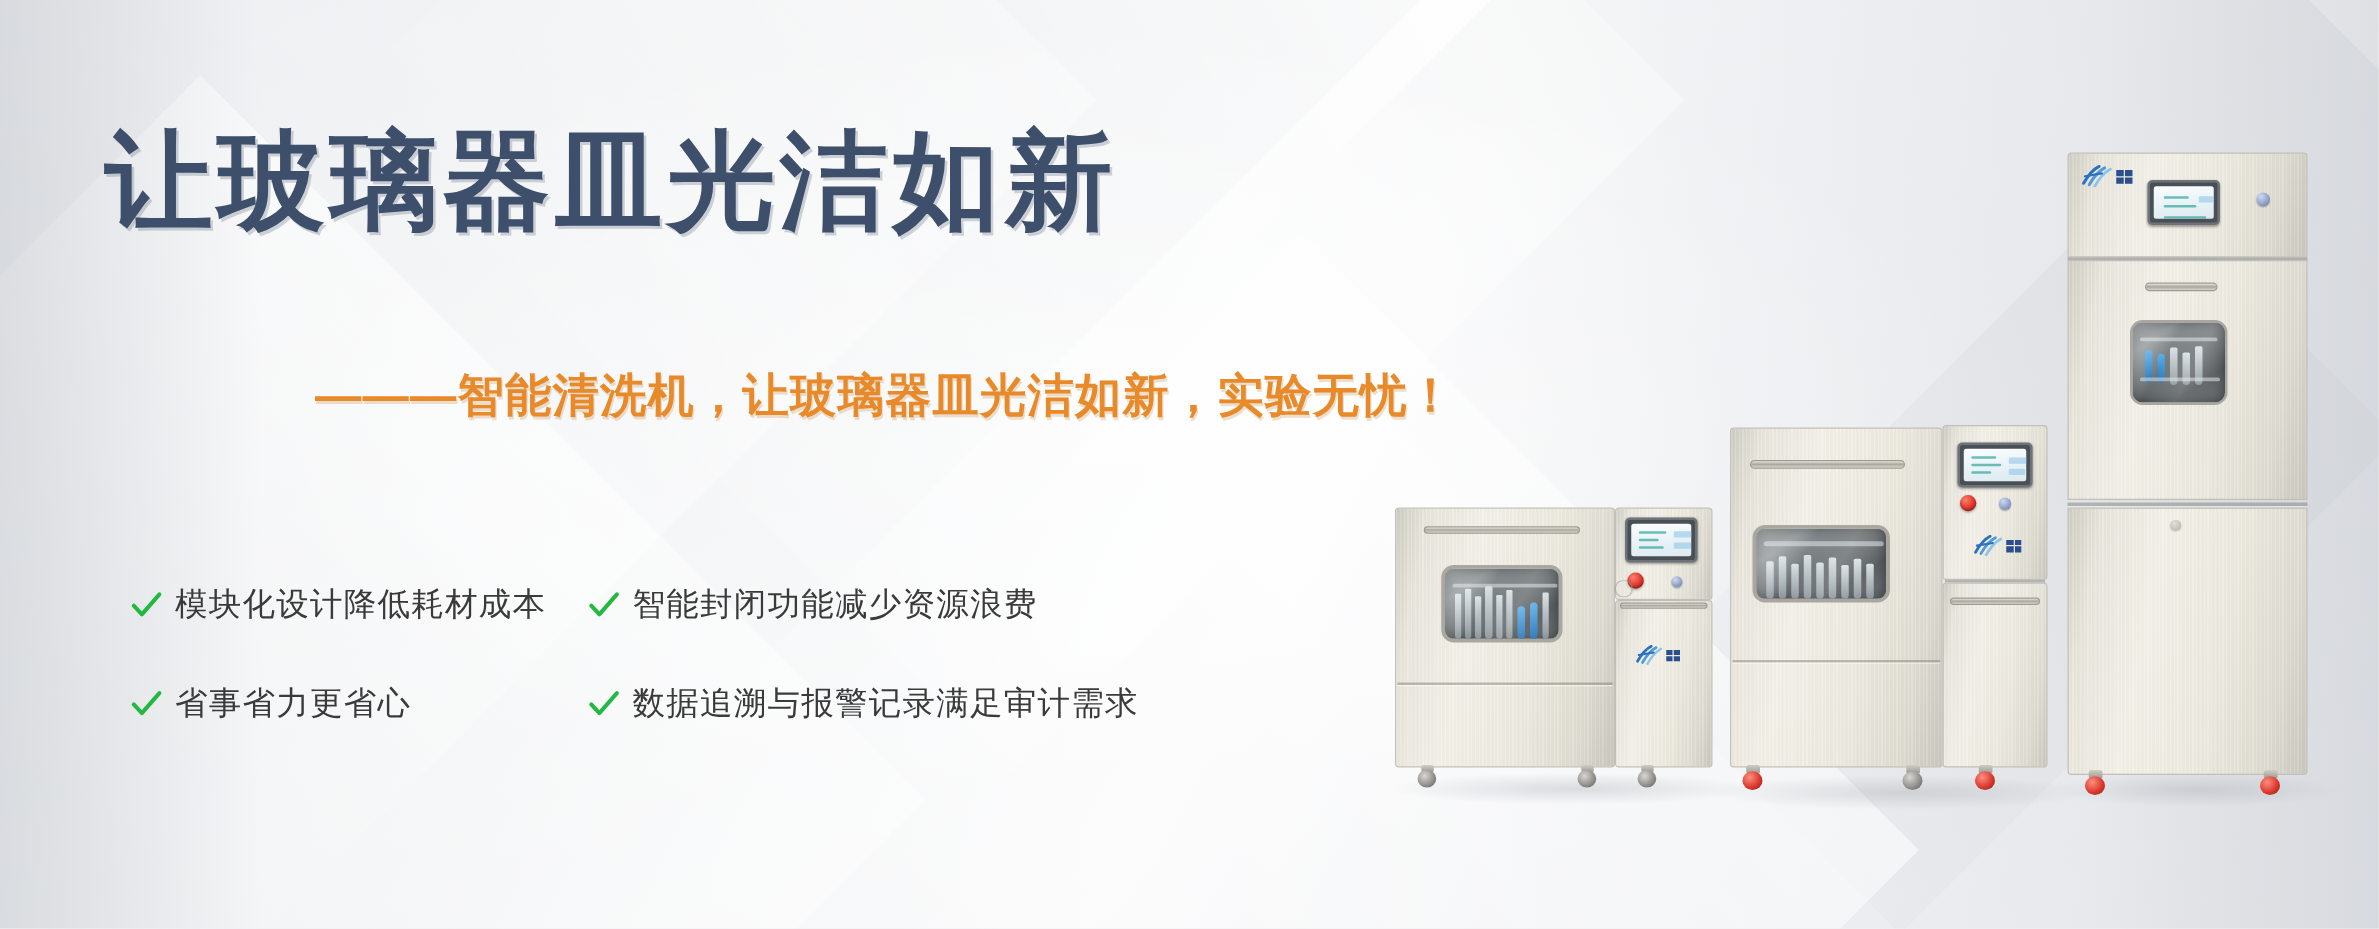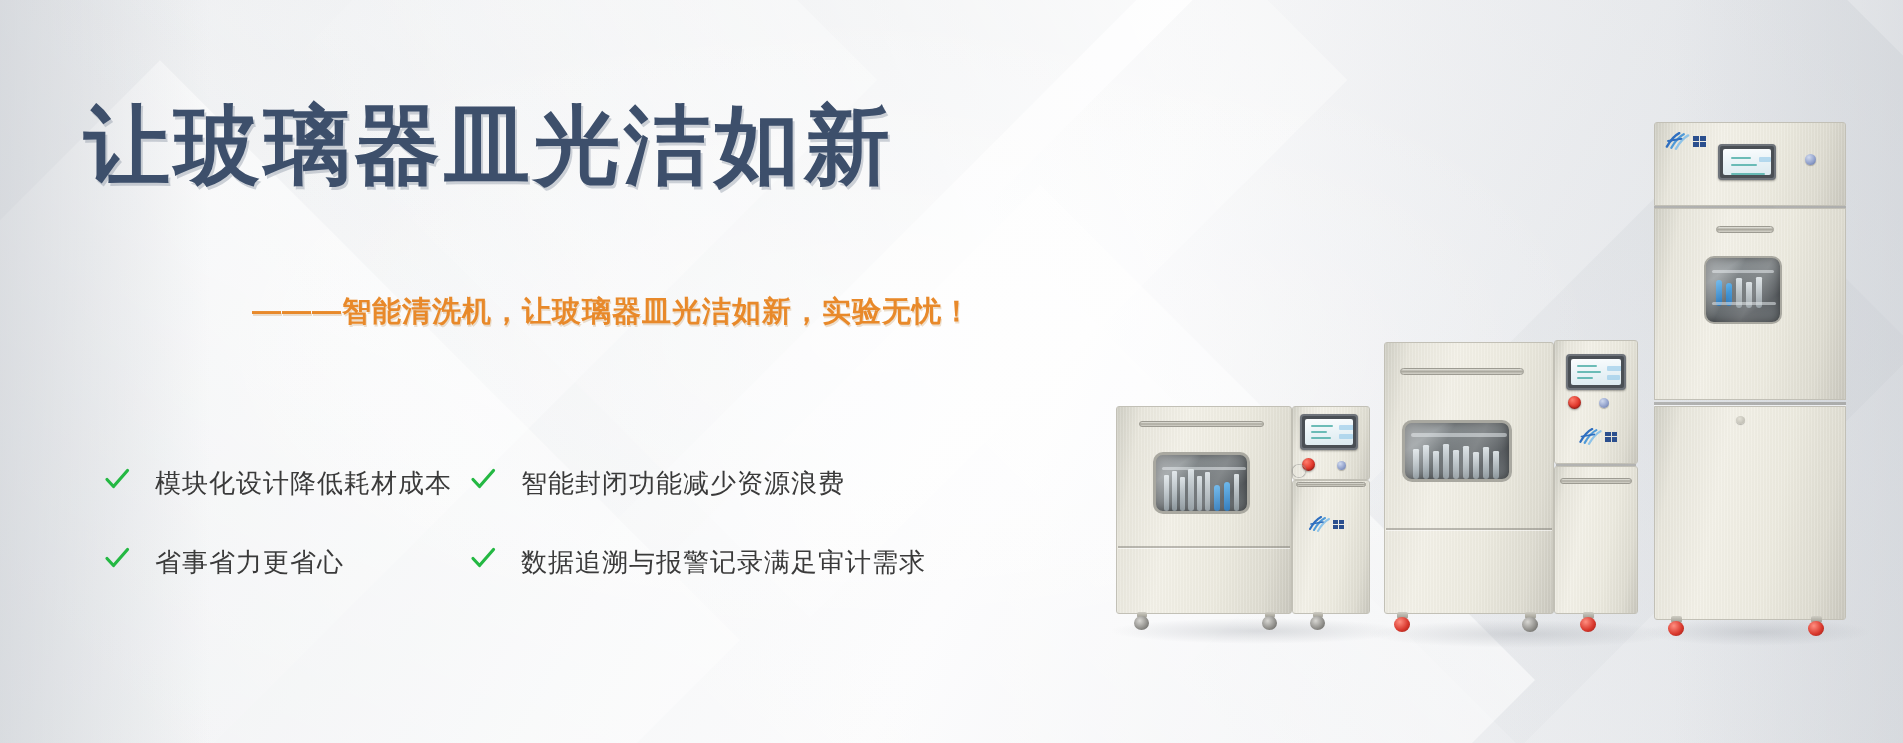--- a/index.html
+++ b/index.html
@@ -54,32 +54,32 @@
 
   .headline {
     position:absolute; left:84px; top:96px;
     font-size:86px; font-weight:700; letter-spacing:4px;
     color:#3d4f6b; line-height:1.15; white-space:nowrap;
     text-shadow:2px 3px 0 rgba(120,132,150,.35);
   }
 
   .subline {
     position:absolute; left:252px; top:292px;
-    font-size:29px; font-weight:700; letter-spacing:1px;
+    font-size:37px; font-weight:700; letter-spacing:1px;
     color:#e8892a; white-space:nowrap;
     text-shadow:1px 2px 0 rgba(190,130,60,.25);
   }
 
   .features {
     position:absolute; left:104px; top:466px;
     display:grid;
     grid-template-columns:366px auto;
     grid-row-gap:44px; grid-column-gap:0px;
   }
-  .feature { display:flex; gap:25px; white-space:nowrap;font-family:Liberation Serif, serif; }
+  .feature { display:flex; align-items:center; gap:10px; white-space:nowrap;font-family:Liberation Serif, serif; }
   .check { width:26px; height:26px; flex:0 0 26px; display:block; }
   .feature-label { font-size:26px; color:#3a3a3a; letter-spacing:1px; }
 
   
   .products { position:absolute; left:0; top:0; width:1903px; height:743px; }
 
   .machine { position:absolute; }
   .shadowpad {
     position:absolute; border-radius:50%;
     background:radial-gradient(ellipse at center,rgba(150,155,162,.30),rgba(150,155,162,0) 70%);

